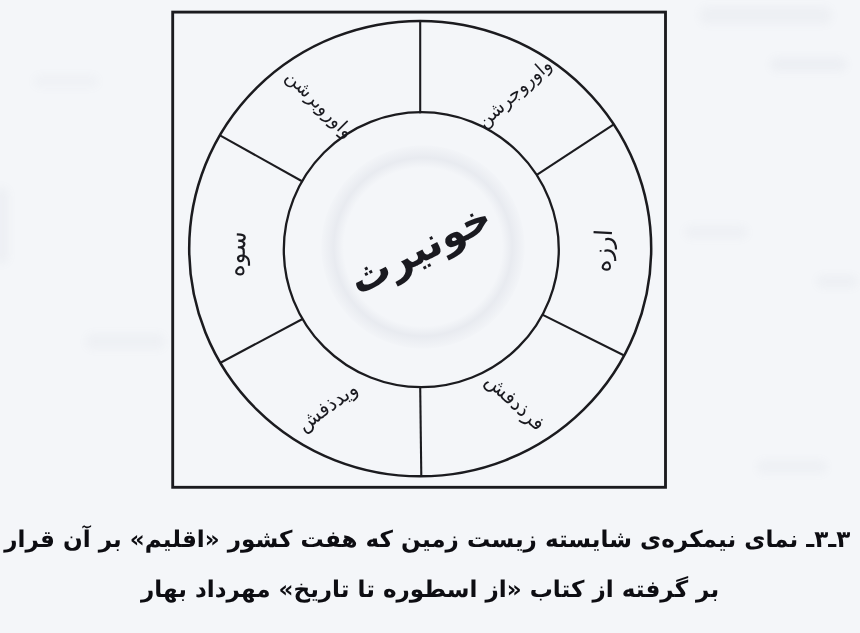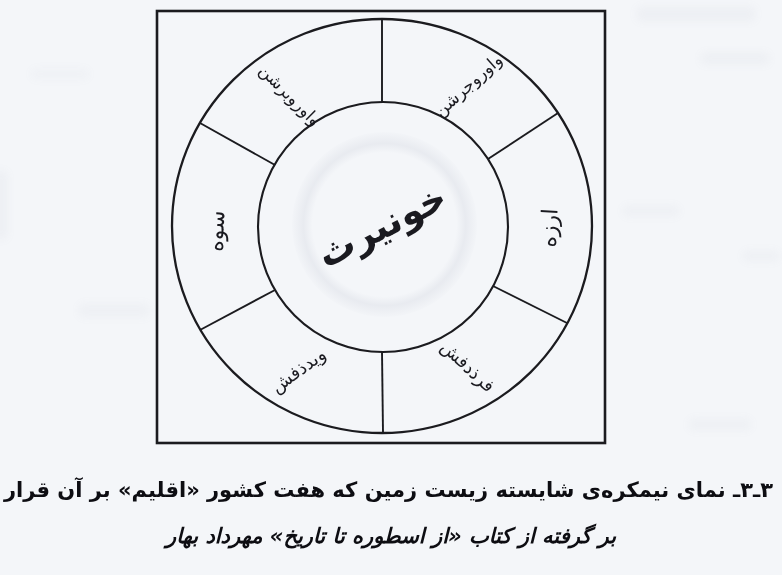--- a/index.html
+++ b/index.html
@@ -74,21 +74,21 @@
   .caption-line {
     position: absolute;
     direction: rtl;
     white-space: nowrap;
     font-weight: bold;
     color: #0d0d12;
     font-size: 21px;
     font-family: "DejaVu Sans", sans-serif;
   }
   .cap1 { right: 9px; top: 478px; }
-  .cap2 { left: 50%; top: 524px; transform: translateX(-50%); font-style: italic; }
+  .cap2 { left: 50%; top: 524px; transform: translateX(-50%); }
 </style>
 </head>
 <body>
 
 <div>
 
   <div class="ghost g1"></div>
   <div class="ghost g2"></div>
   <div class="ghost g3"></div>
   <div class="ghost g4"></div>

